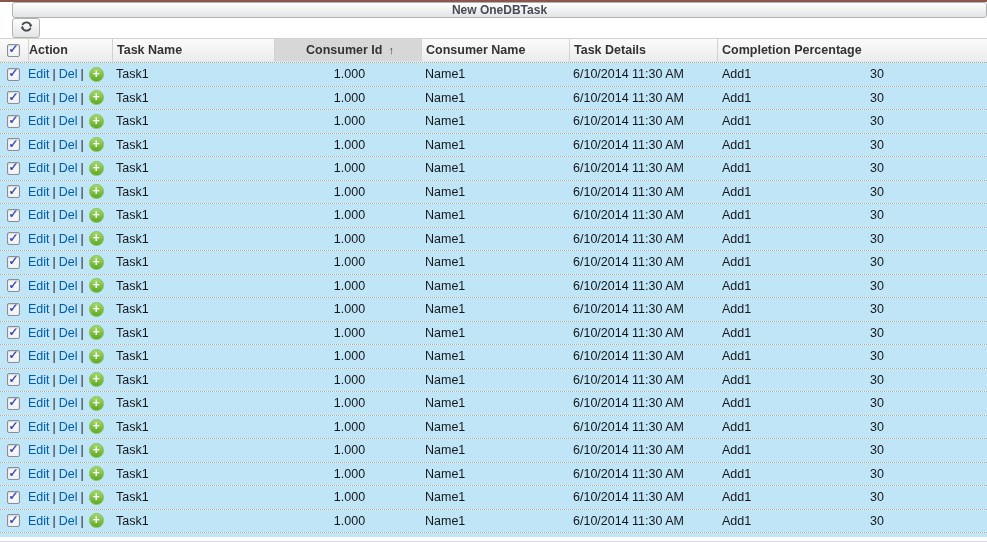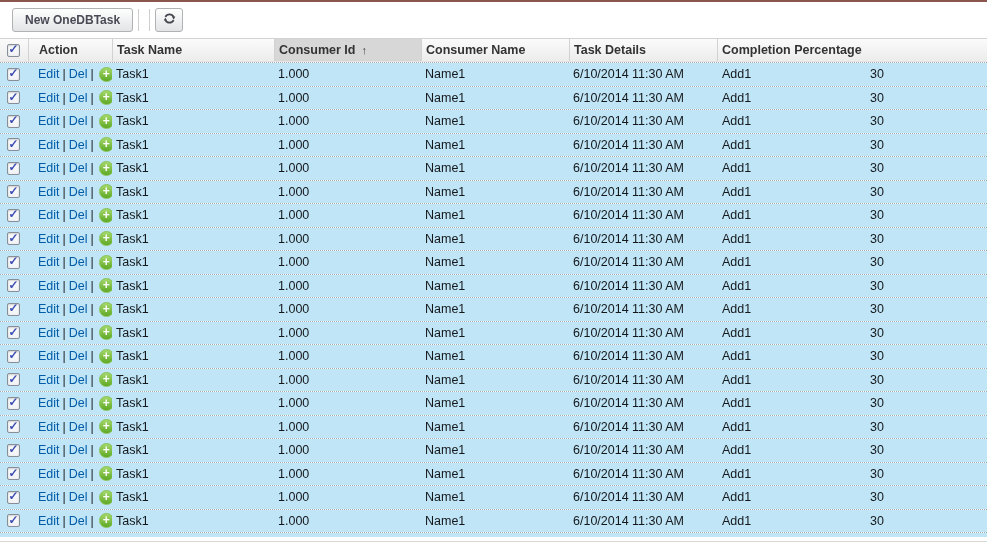--- a/index.html
+++ b/index.html
@@ -12,22 +12,22 @@
     height: 542px;
     overflow: hidden;
     background: #fff;
     border-top: 2px solid var(--top-border, #8a564e);
   }
 
   
   .toolbar {
     height: 36px;
     display: flex;
-    align-items: center;
     padding-left: 12px;
+    flex-direction: column;
   }
   .btn {
     height: 24px;
     padding: 0 12px;
     font-family: "Liberation Sans", sans-serif;
     font-size: 12px;
     font-weight: bold;
     color: #4a4a56;
     background: linear-gradient(#fefefe, #e2e4e5);
     border: 1px solid #b0b2b4;
@@ -89,23 +89,23 @@
     align-items: center;
     padding-left: 4px;
     font-size: 12.5px;
     color: #15181b;
     overflow: hidden;
     white-space: nowrap;
   }
 
   
   .c-check   { width: 28px;  padding-left: 7px; }
-  .c-action  { width: 84px;  padding-left: 10px; }
+  .c-action  { width: 84px;  padding-left: 0; }
   .c-task    { width: 162px; }
-  .c-cid     { width: 147px; }
+  .c-cid     { width: 147px; justify-content: center; }
   .c-cname   { width: 148px; }
   .c-cdate   { width: 149px; }
   .c-details { width: 148px; }
   .c-pct     { flex: 1; }
 
   
   .cb {
     width: 13px; height: 13px;
     background: linear-gradient(#fdfdfd, #f0f2f5);
     border: 1px solid #878e98;

